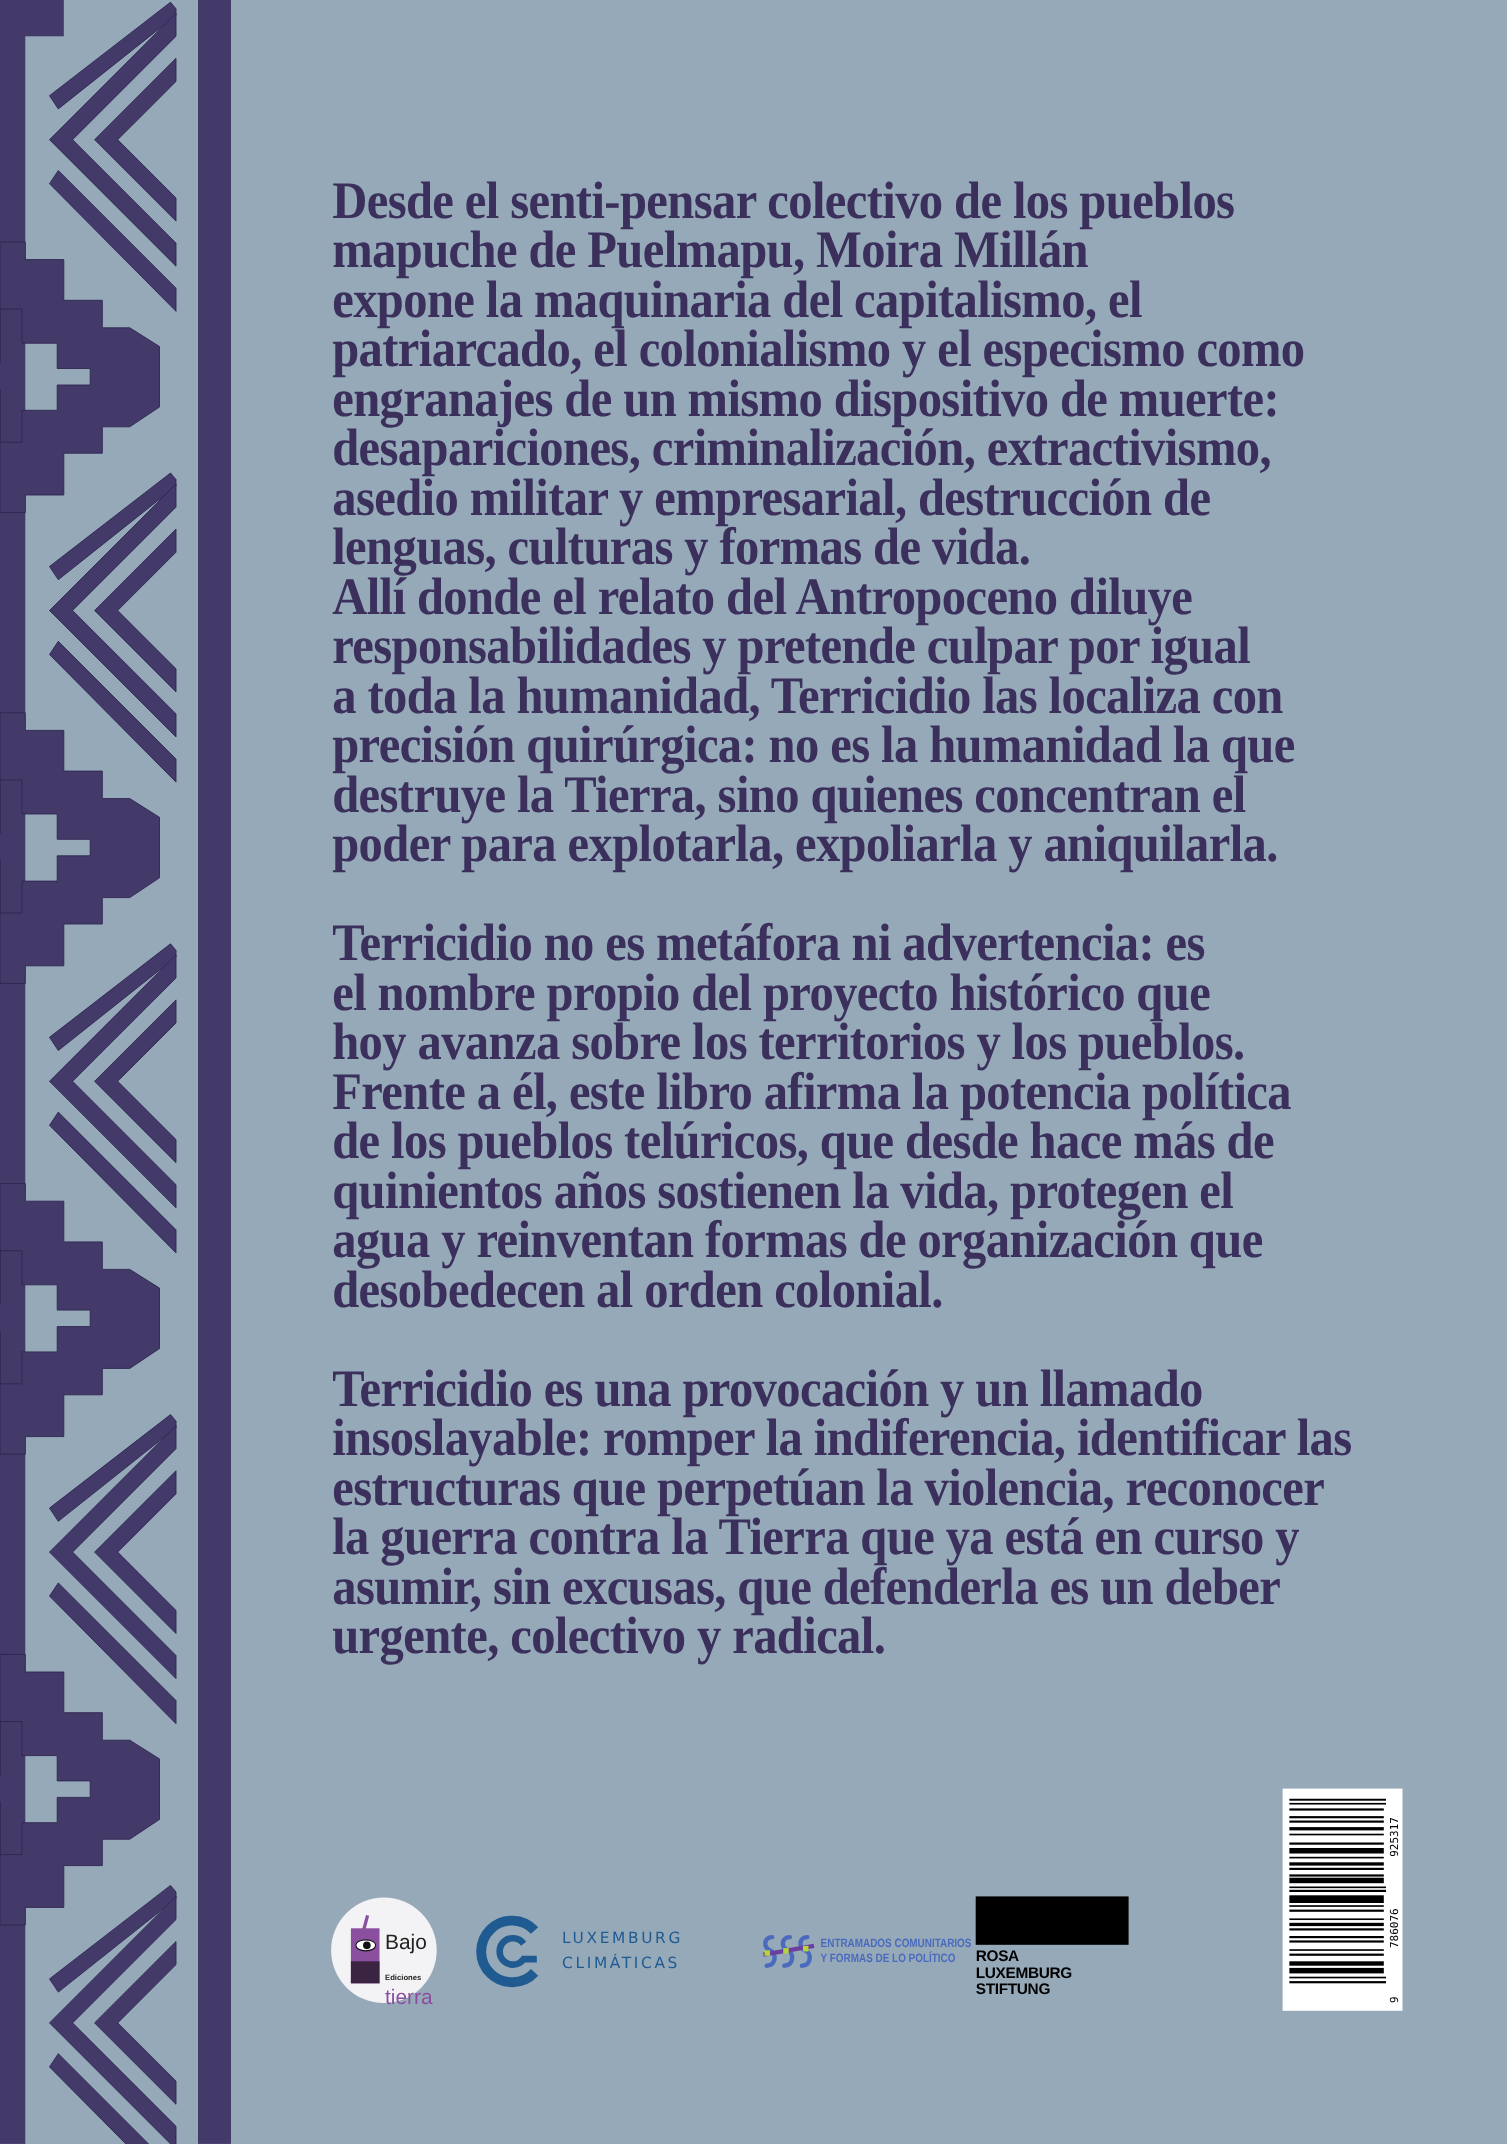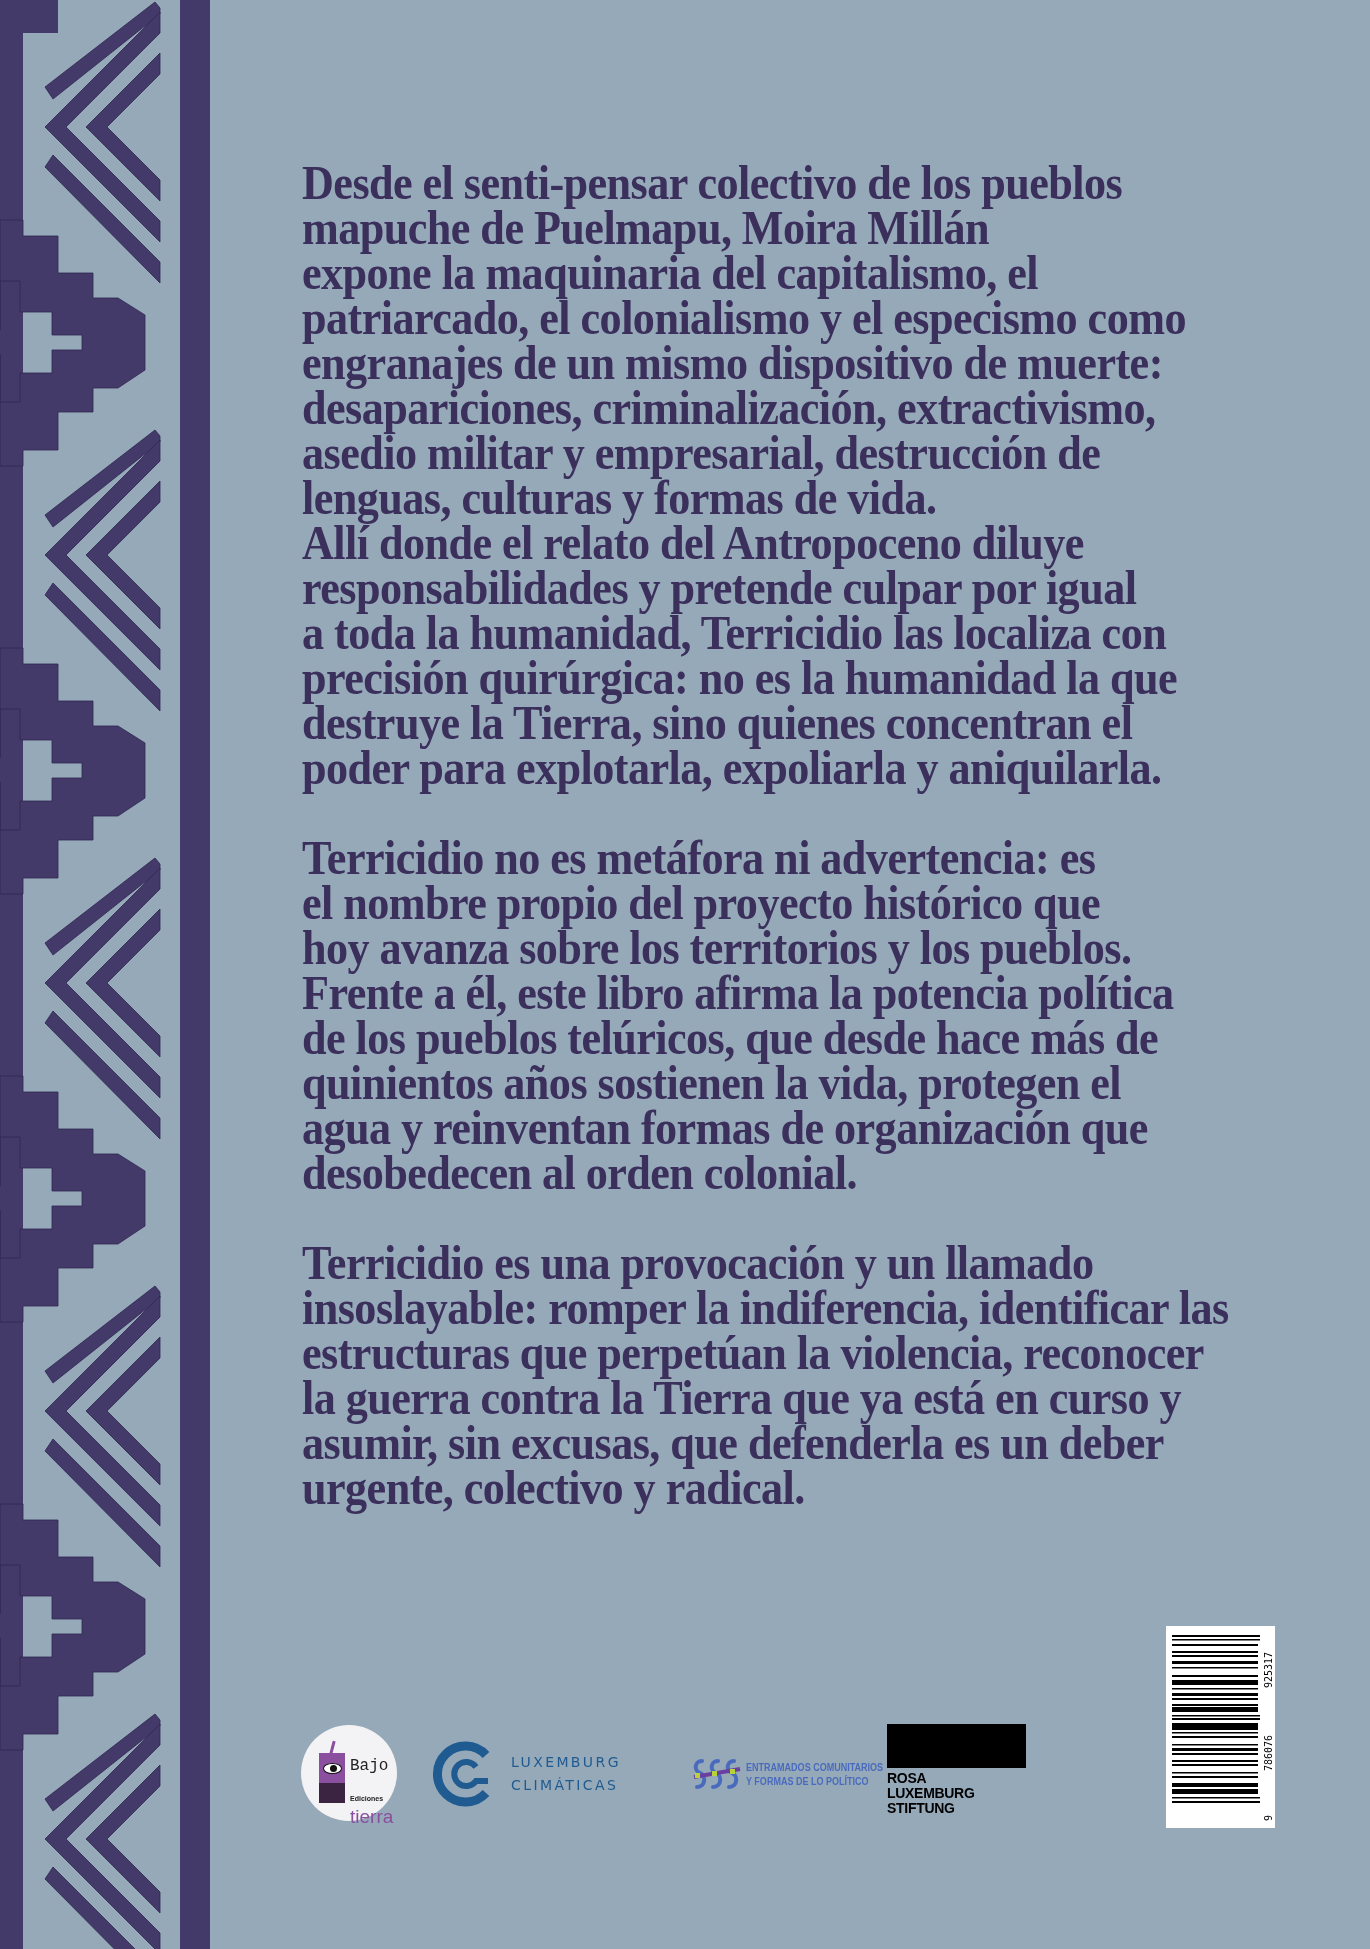--- a/index.html
+++ b/index.html
@@ -12,21 +12,21 @@
                 letter-spacing:-0.6px; font-weight:bold; }
   .para { margin:0 0 45px 0; }
   .line { display:block; white-space:nowrap; transform:scaleX(0.92); transform-origin:left; }
   .logo { position:absolute; }
   #logo-bajo { left:301px; top:1725px; width:96px; height:96px; border-radius:50%; background:#f3f2f4; }
   #bajo-book { position:absolute; left:18px; top:28px; width:26px; height:50px; background:#8a4f9f; }
   #bajo-book-bottom { position:absolute; left:18px; top:58px; width:26px; height:20px; background:#3a2442; }
   #bajo-eye { position:absolute; left:22px; top:38px; width:17px; height:9px; background:#fff; border-radius:50%; border:1px solid #111; }
   #bajo-pupil { position:absolute; left:6px; top:1px; width:7px; height:7px; background:#111; border-radius:50%; }
   #bajo-sprout { position:absolute; left:30px; top:16px; width:3px; height:13px; background:#8a4f9f; transform:rotate(15deg); }
-  #bajo-t1 { position:absolute; left:49px; top:32px; font-family:Liberation Mono, monospace; font-size:16px; color:#222; line-height:19px; }
+  #bajo-t1 { position:absolute; left:49px; top:32px; font-family:Liberation Sans, sans-serif; font-size:19px; color:#222; line-height:19px; }
   #bajo-t2 { position:absolute; left:49px; top:50px; font-family:"Liberation Sans", sans-serif; font-size:19px; color:#8a4f9f; line-height:19px;margin-top:32px; }
   #bajo-t3 { position:absolute; left:49px; top:70px; font-family:"Liberation Sans", sans-serif; font-size:7px; color:#222; font-weight:bold; }
   #logo-conex { left:430px; top:1741px; width:200px; height:66px; }
   #conex-text { position:absolute; left:81px; top:10px; font-family:"DejaVu Sans", sans-serif; font-size:14px;
                 letter-spacing:2.4px; line-height:23px; color:#1f5b90; }
   #logo-entra { left:692px; top:1757px; width:200px; height:34px; }
   #entra-text { position:absolute; left:54px; top:3px; font-family:"Liberation Sans", sans-serif; font-size:11px; font-weight:bold;
                 line-height:14px; color:#4a6bbd; transform:scaleX(0.82); transform-origin:left; white-space:nowrap; }
   #logo-rls { left:887px; top:1724px; width:140px; height:92px; }
   #rls-rect { position:absolute; left:0; top:0; width:139px; height:44px; background:#000; }

